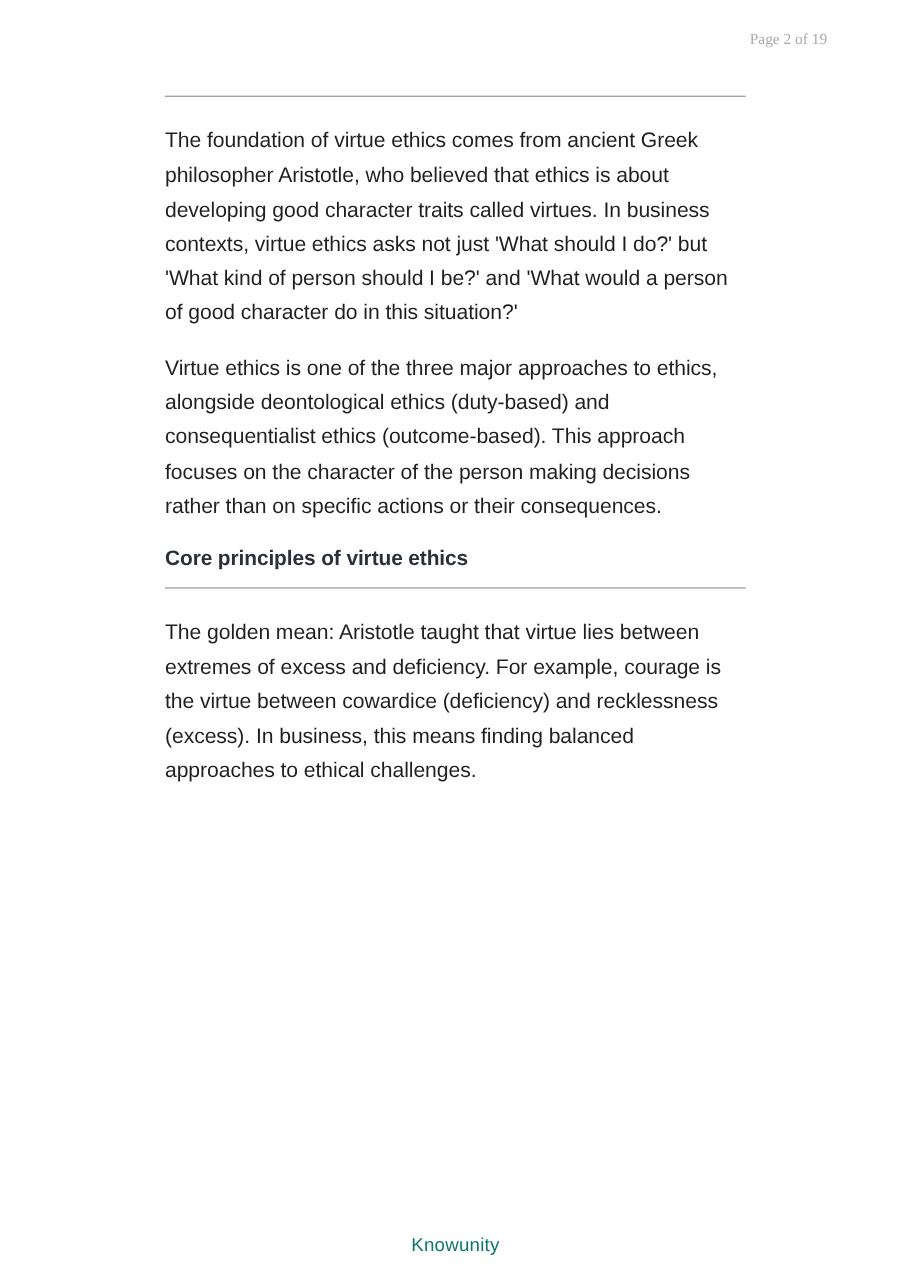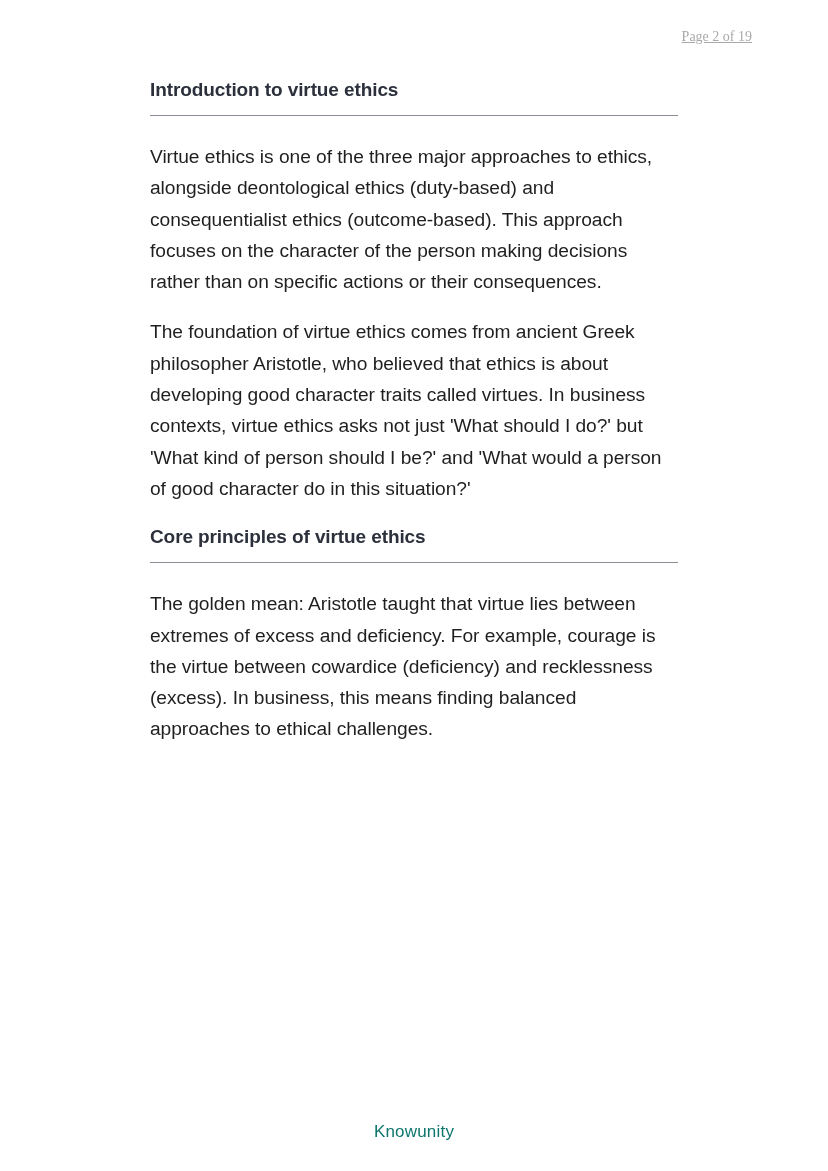--- a/index.html
+++ b/index.html
@@ -15,21 +15,20 @@
       font-family: "Liberation Sans", "DejaVu Sans", sans-serif;
       color: #1f1f1f;
     }
     .page-number {
       position: absolute;
       top: 29px;
       right: 76px;
       font-family: "Liberation Serif", "DejaVu Serif", serif;
       font-size: 14px;
       color: #a9a9a9;
-      text-decoration: underline;
     }
     .content {
       position: absolute;
       left: 150px;
       top: 76px;
       width: 528px;
     }
     .section-heading {
       font-size: 19px;
       font-weight: bold;
@@ -67,24 +66,23 @@
     }
   </style>
 </head>
 <body>
 
 <div class="page-number">Page 2 of 19</div>
 
 <div class="content">
 
   <div class="section">
-    <h2 class="section-heading">Introduction to virtue ethics</h2>
     <hr class="divider">
+    <p class="para">The foundation of virtue ethics comes from ancient Greek philosopher Aristotle, who believed that ethics is about developing good character traits called virtues. In business contexts, virtue ethics asks not just 'What should I do?' but 'What kind of person should I be?' and 'What would a person of good character do in this situation?'</p>
     <p class="para">Virtue ethics is one of the three major approaches to ethics, alongside deontological ethics (duty-based) and consequentialist ethics (outcome-based). This approach focuses on the character of the person making decisions rather than on specific actions or their consequences.</p>
-    <p class="para">The foundation of virtue ethics comes from ancient Greek philosopher Aristotle, who believed that ethics is about developing good character traits called virtues. In business contexts, virtue ethics asks not just 'What should I do?' but 'What kind of person should I be?' and 'What would a person of good character do in this situation?'</p>
   </div>
 
   <div class="section">
     <h2 class="section-heading">Core principles of virtue ethics</h2>
     <hr class="divider">
     <p class="para">The golden mean: Aristotle taught that virtue lies between extremes of excess and deficiency. For example, courage is the virtue between cowardice (deficiency) and recklessness (excess). In business, this means finding balanced approaches to ethical challenges.</p>
   </div>
 
 </div>
 

